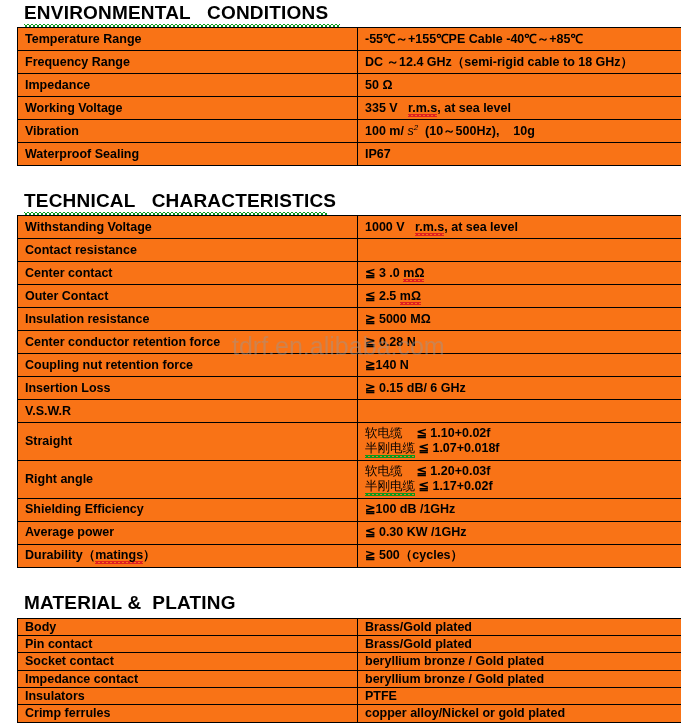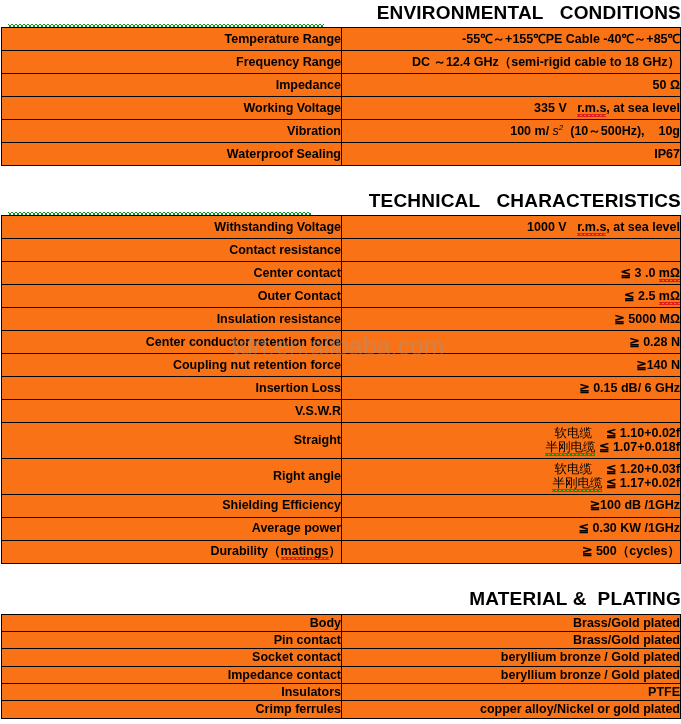--- a/index.html
+++ b/index.html
@@ -14,22 +14,21 @@
     color: #000000;
     overflow: hidden;
     position: relative;
   }
 
   .page {
     position: relative;
     width: 681px;
     height: 724px;
     box-sizing: border-box;
-    padding: 0 0 0 0;
-    text-align: right;
+    padding: 0 0 0 16px;
   }
 
   
   .section-heading {
     font-family: "Liberation Sans", sans-serif;
     font-weight: bold;
     font-size: 19px;
     letter-spacing: 0.2px;
     line-height: 1;
     padding: 3px 0 2px 8px;
@@ -77,21 +76,21 @@
   table.tall td { height: 16px; }
   
   table.compact td {
     height: 10px;
     padding: 1px 0 1px 7px;
     font-size: 12.5px;
   }
 
   
   .twoline { line-height: 1.45; }
-  .cn { font-family: Liberation Serif, serif; font-weight: normal; }
+  .cn { font-family: Liberation Mono, monospace; font-weight: normal; }
 
   .sub-line { display: block; white-space: pre; }
 
   
   .sq-red {
     background-image:
       linear-gradient(45deg, transparent 40%, #e02020 40%, #e02020 60%, transparent 60%),
       linear-gradient(-45deg, transparent 40%, #e02020 40%, #e02020 60%, transparent 60%);
     background-size: 4px 3px;
     background-repeat: repeat-x;

